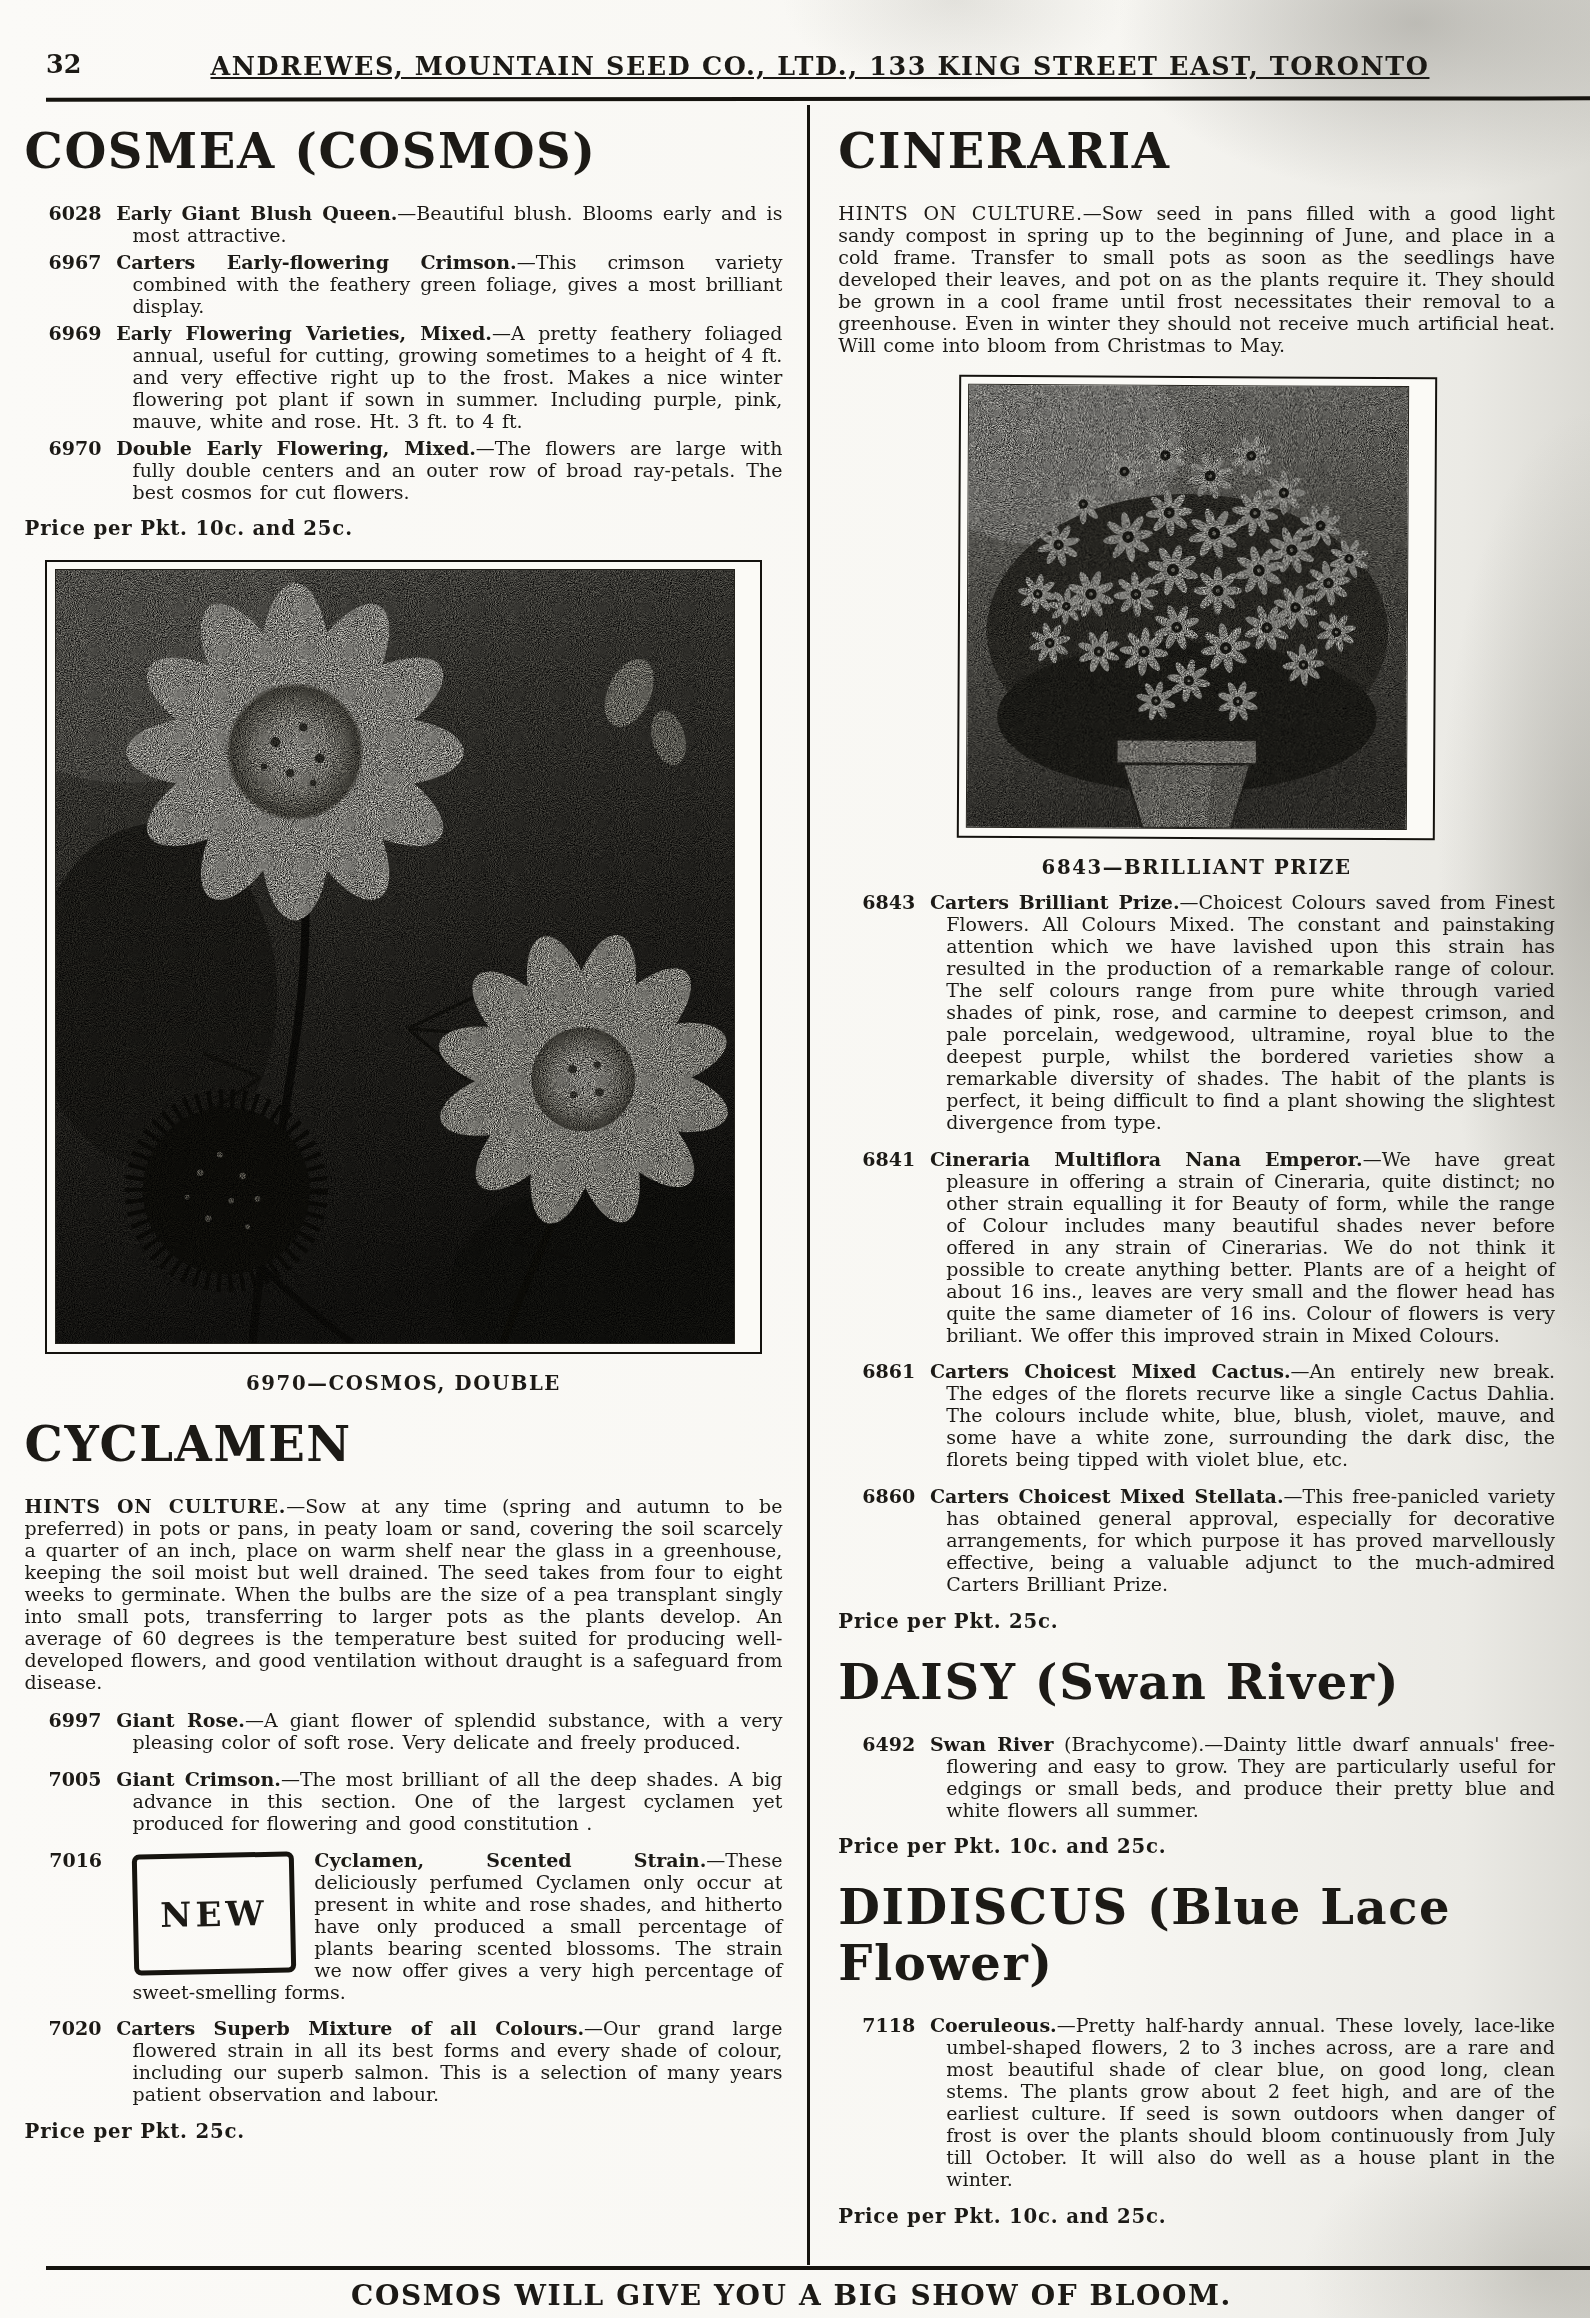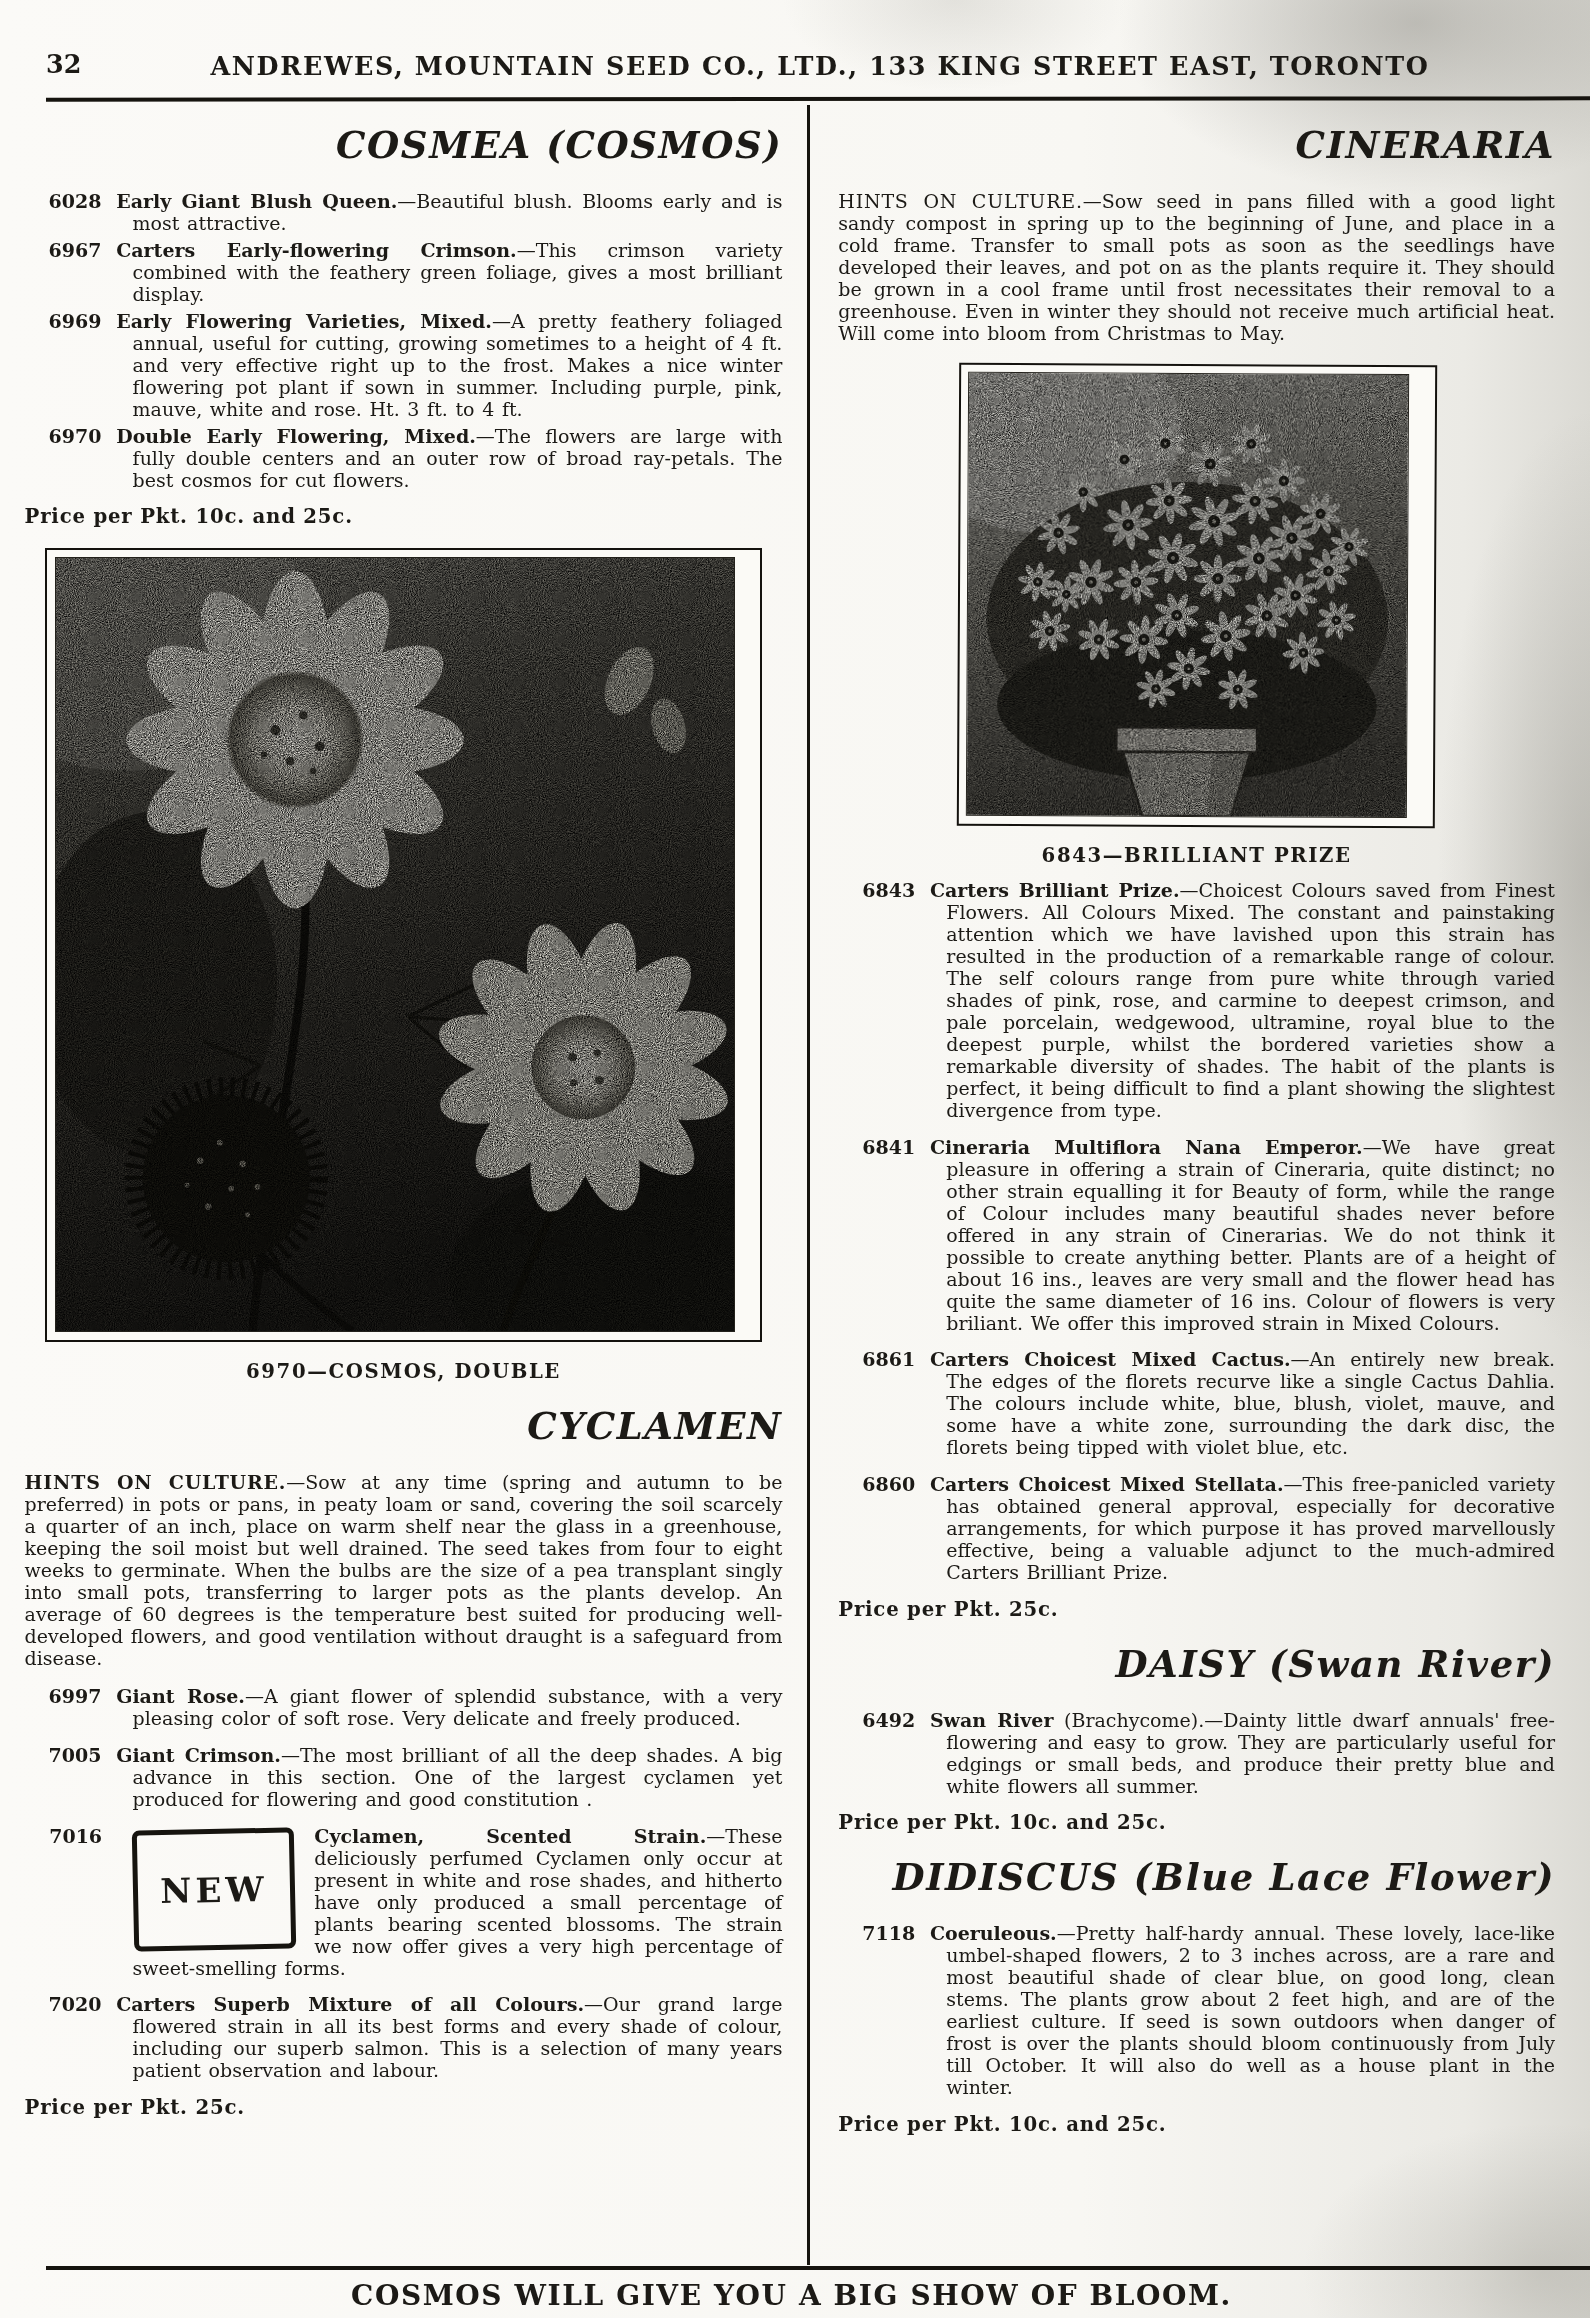--- a/index.html
+++ b/index.html
@@ -14,28 +14,28 @@
     background:
       radial-gradient(ellipse 426px 246px at 89% 1%, rgba(110,108,100,.38), transparent 70%),
       radial-gradient(ellipse 213px 655px at 100% 38%, rgba(120,118,110,.33), transparent 72%),
       radial-gradient(ellipse 344px 213px at 97% 98%, rgba(130,128,118,.28), transparent 70%),
       radial-gradient(ellipse 246px 131px at 60% 0%, rgba(140,138,128,.20), transparent 70%),
       linear-gradient(90deg,#fbfaf7 0%,#f8f7f3 68%,#ebeae5 92%,#dbdad4 100%);
   }
   .page-header{position:relative;height:89px;}
   .page-num{position:absolute;left:46px;bottom:9.8px;font-size:25.4px;font-weight:bold;}
   .header-title{position:absolute;left:98px;right:49px;bottom:8.2px;text-align:center;
-    font-size:25.4px;font-weight:bold;letter-spacing:1.6px;white-space:nowrap;}
+    font-size:25.4px;font-weight:bold;letter-spacing:1.6px;white-space:nowrap;text-decoration:underline;}
   .header-rule{position:absolute;top:97px;left:46px;right:0;border-top:4.9px solid #16140f;transform:rotate(-.05deg);}
   .columns{position:absolute;top:105px;bottom:54px;left:0;right:0;display:flex;overflow:hidden;}
   .col{box-sizing:border-box;overflow:hidden;}
   .col-left{width:807px;padding:3.3px 24.6px 0 24.6px;}
   .divider{width:3.3px;background:#16140f;}
   .col-right{flex:1;padding:3.3px 36px 0 28px;}
-  .sec-title{text-align:right;font-size:37px;font-weight:bold;letter-spacing:1.6px;margin:21px 0 23px;font-style:italic;}
+  .sec-title{text-align:left;font-size:48px;font-weight:bold;letter-spacing:1.6px;margin:21px 0 23px;}
   .sec-title.first{margin-top:14.7px;}
   .hints,.entry{font-size:19px;line-height:22px;text-align:justify;word-spacing:1.6px;}
   .hints{margin:0 0 16.4px;}
   .hints-label{letter-spacing:0.8px;}
   .hints-label.bold{font-weight:bold;}
   .entry{padding-left:108px;text-indent:-84px;margin:0 0 4.9px;}
   .entry.spaced{margin-bottom:14.7px;}
   .entry .num{font-weight:bold;margin-right:14.7px;}
   .entry .lead{font-weight:bold;}
   .price{text-align:left;font-weight:bold;font-size:19.7px;letter-spacing:0.8px;margin:14.7px 0 16.4px;}

